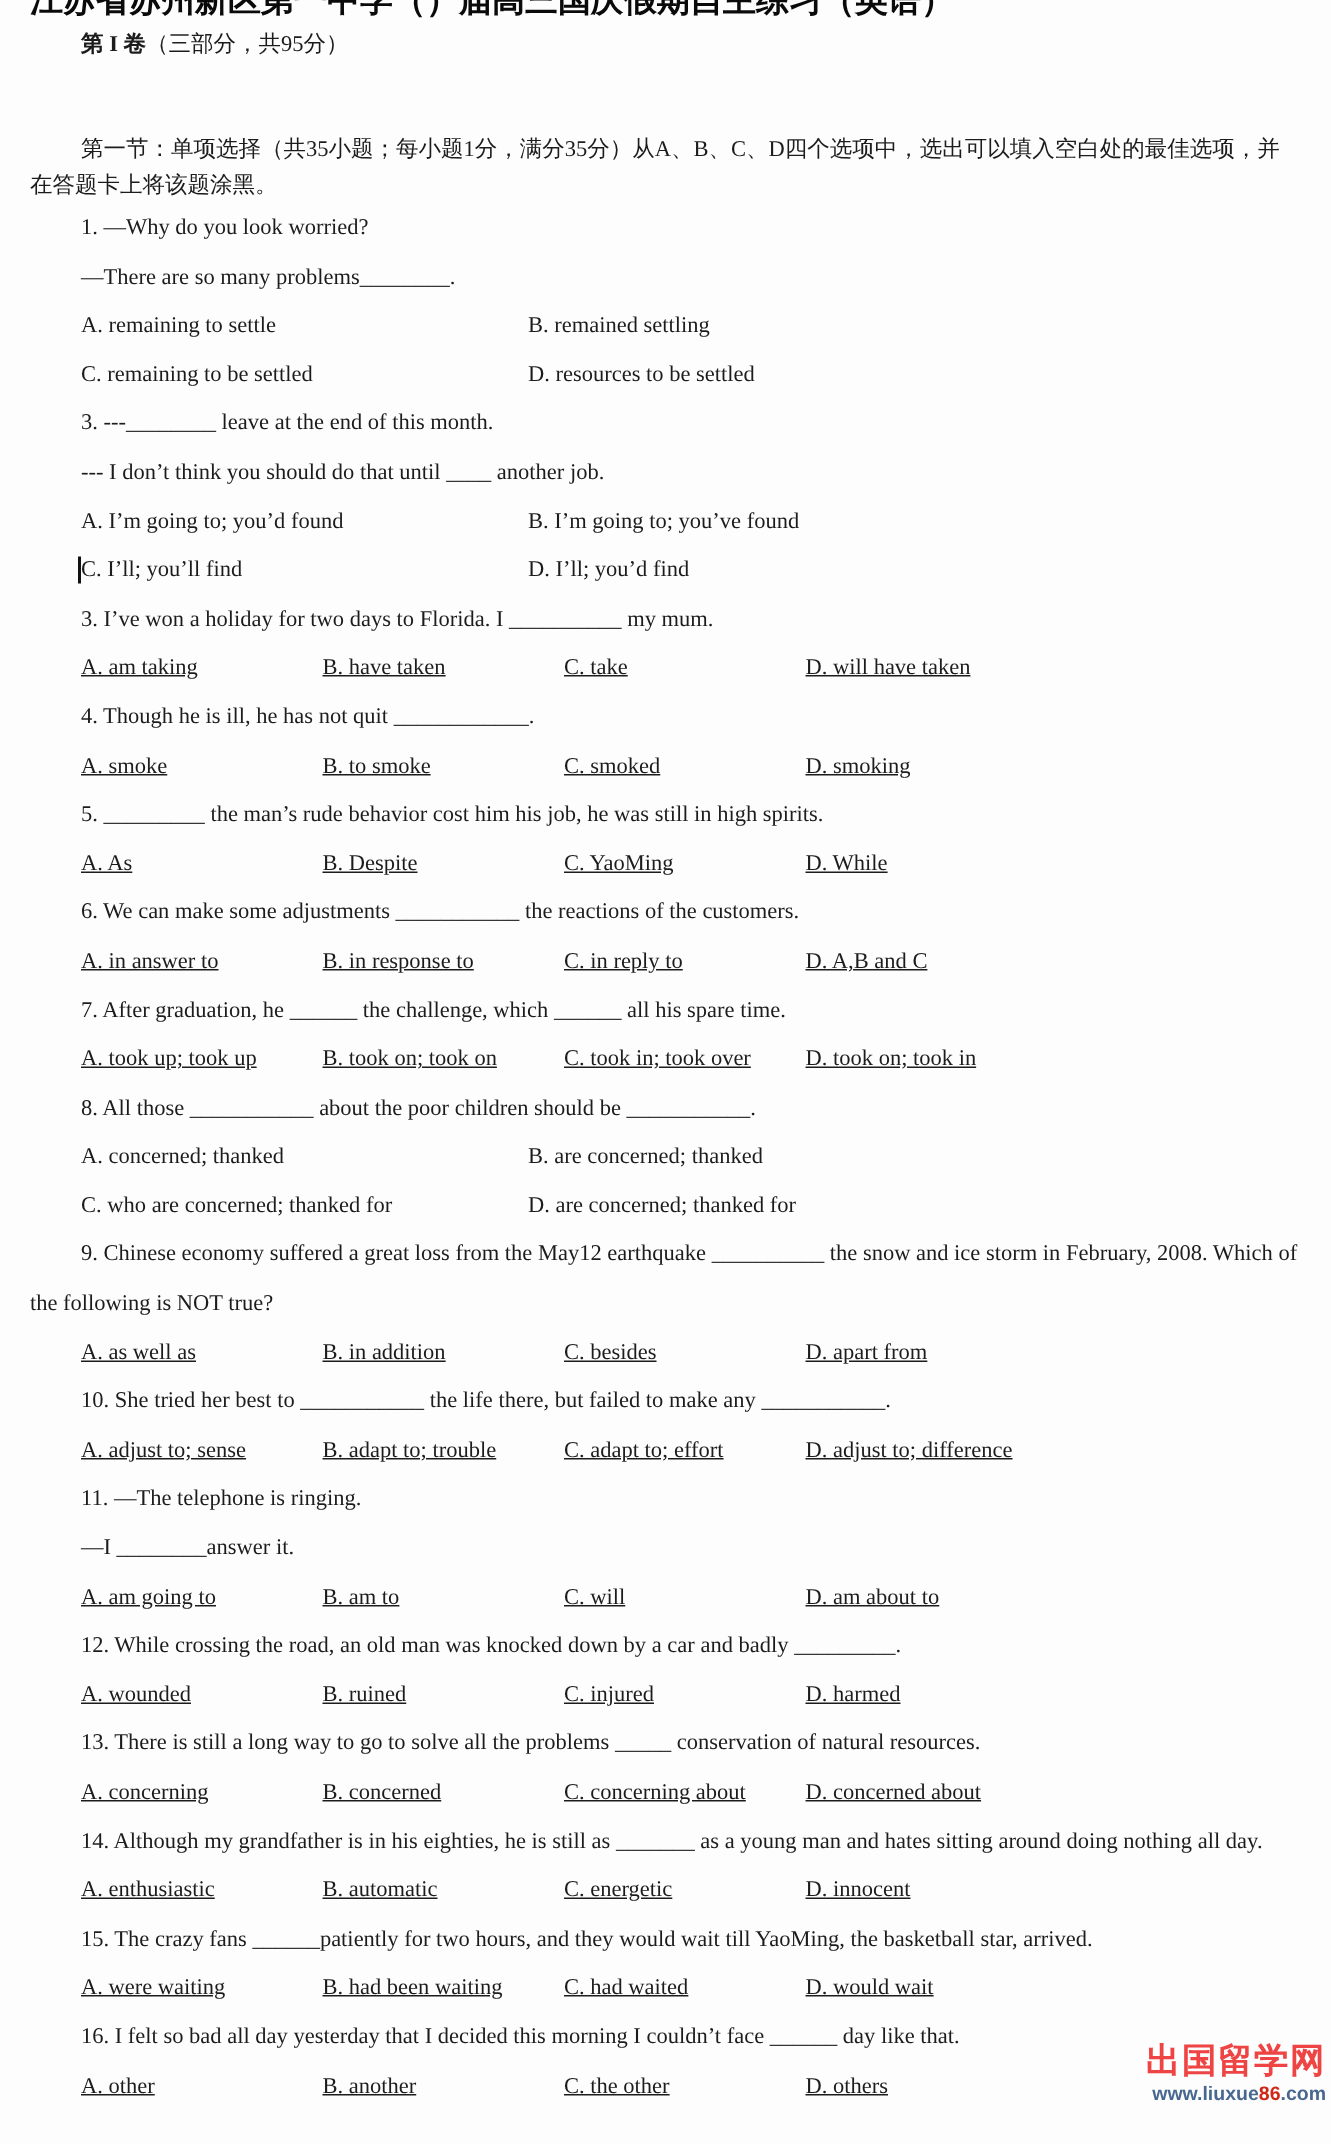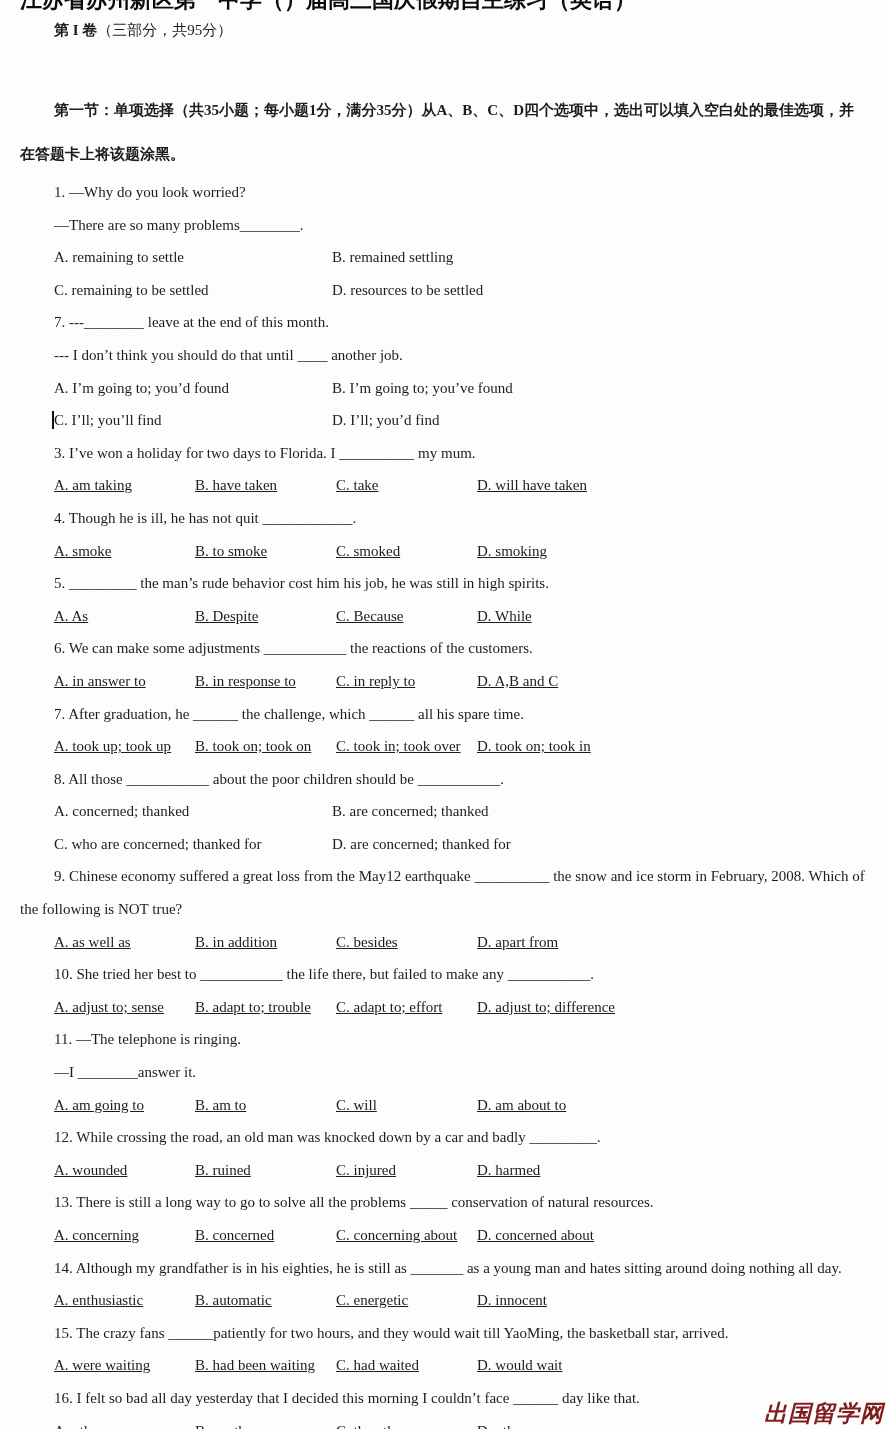--- a/index.html
+++ b/index.html
@@ -18,43 +18,43 @@
   .doc-title-clip { height: 14px; overflow: hidden; }
   .doc-title {
     font-family: "Liberation Sans", "DejaVu Sans", sans-serif;
     font-weight: bold; font-size: 22px; line-height: 26px;
     margin-top: -13px; white-space: nowrap; color: #0a0a0a;
   }
 
   .part-heading { line-height: 33px; text-indent: 34px; margin: 0; }
   .part-heading .bold { font-weight: bold; }
 
-  .instructions { margin: 41px 0 0 0; line-height: 44px; text-indent: 34px; font-weight: bold; }
+  .instructions { margin: 41px 0 0 0; line-height: 24px; text-indent: 34px; }
 
   #questions { margin: 0; }
   .qline { margin: 0; line-height: 32.6px; text-indent: 34px; }
 
-  .opts { display: flex; margin-left: 34px; line-height: 32.6px; position: relative; }
+  .opts { display: flex; margin-left: 34px; line-height: 32.6px; position: relative; gap: 20px; }
   .opt { white-space: pre; flex: 0 0 auto; }
   .cols4 .opt { min-width: 141px; text-decoration: underline; }
   .cols2 .opt { min-width: 278px; }
   .opt:last-child { min-width: 0; }
 
   .caret {
     position: absolute; left: -2px; top: 7px;
     width: 2px; height: 18px; background: #111;
   }
 
   .watermark {
     position: absolute; right: 3px; bottom: 1px;
     text-align: right;
     font-family: "Liberation Sans", "DejaVu Sans", sans-serif;
     font-weight: bold;
   }
-  .wm-name { font-size: 23px; line-height: 25px; color: #7f1d1d; letter-spacing: 1px; font-style: italic; }
+  .wm-name { font-size: 23px; line-height: 25px; color: #ef4444; letter-spacing: 1px; }
   .wm-url  { font-size: 13px; line-height: 20px; color: #48688f; }
   .wm-red  { color: #d02818; }
 </style>
 </head>
 <body>
 
 <div class="page">
 
   <div class="doc-title-clip">
     <div class="doc-title">江苏省苏州新区第一中学（）届高三国庆假期自主练习（英语）</div>
@@ -68,21 +68,21 @@
       <p class="qline">1. —Why do you look worried?</p>
       <p class="qline">—There are so many problems________.</p>
       <div class="opts cols2">
         <span class="opt">A. remaining to settle</span>
         <span class="opt">B. remained settling</span>
       </div>
       <div class="opts cols2">
         <span class="opt">C. remaining to be settled</span>
         <span class="opt">D. resources to be settled</span>
       </div>
-      <p class="qline">7. ---________ leave at the end of this month.</p>
+      <p class="qline">3. ---________ leave at the end of this month.</p>
       <p class="qline">--- I don’t think you should do that until ____ another job.</p>
       <div class="opts cols2">
         <span class="opt">A. I’m going to; you’d found</span>
         <span class="opt">B. I’m going to; you’ve found</span>
       </div>
       <div class="opts cols2">
         <span class="caret"></span>
         <span class="opt">C. I’ll; you’ll find</span>
         <span class="opt">D. I’ll; you’d find</span>
       </div>
@@ -97,21 +97,21 @@
       <div class="opts cols4">
         <span class="opt">A. smoke</span>
         <span class="opt">B. to smoke</span>
         <span class="opt">C. smoked</span>
         <span class="opt">D. smoking</span>
       </div>
       <p class="qline">5. _________ the man’s rude behavior cost him his job, he was still in high spirits.</p>
       <div class="opts cols4">
         <span class="opt">A. As</span>
         <span class="opt">B. Despite</span>
-        <span class="opt">C. Because</span>
+        <span class="opt">C. YaoMing</span>
         <span class="opt">D. While</span>
       </div>
       <p class="qline">6. We can make some adjustments ___________ the reactions of the customers.</p>
       <div class="opts cols4">
         <span class="opt">A. in answer to</span>
         <span class="opt">B. in response to</span>
         <span class="opt">C. in reply to</span>
         <span class="opt">D. A,B and C</span>
       </div>
       <p class="qline">7. After graduation, he ______ the challenge, which ______ all his spare time.</p>

